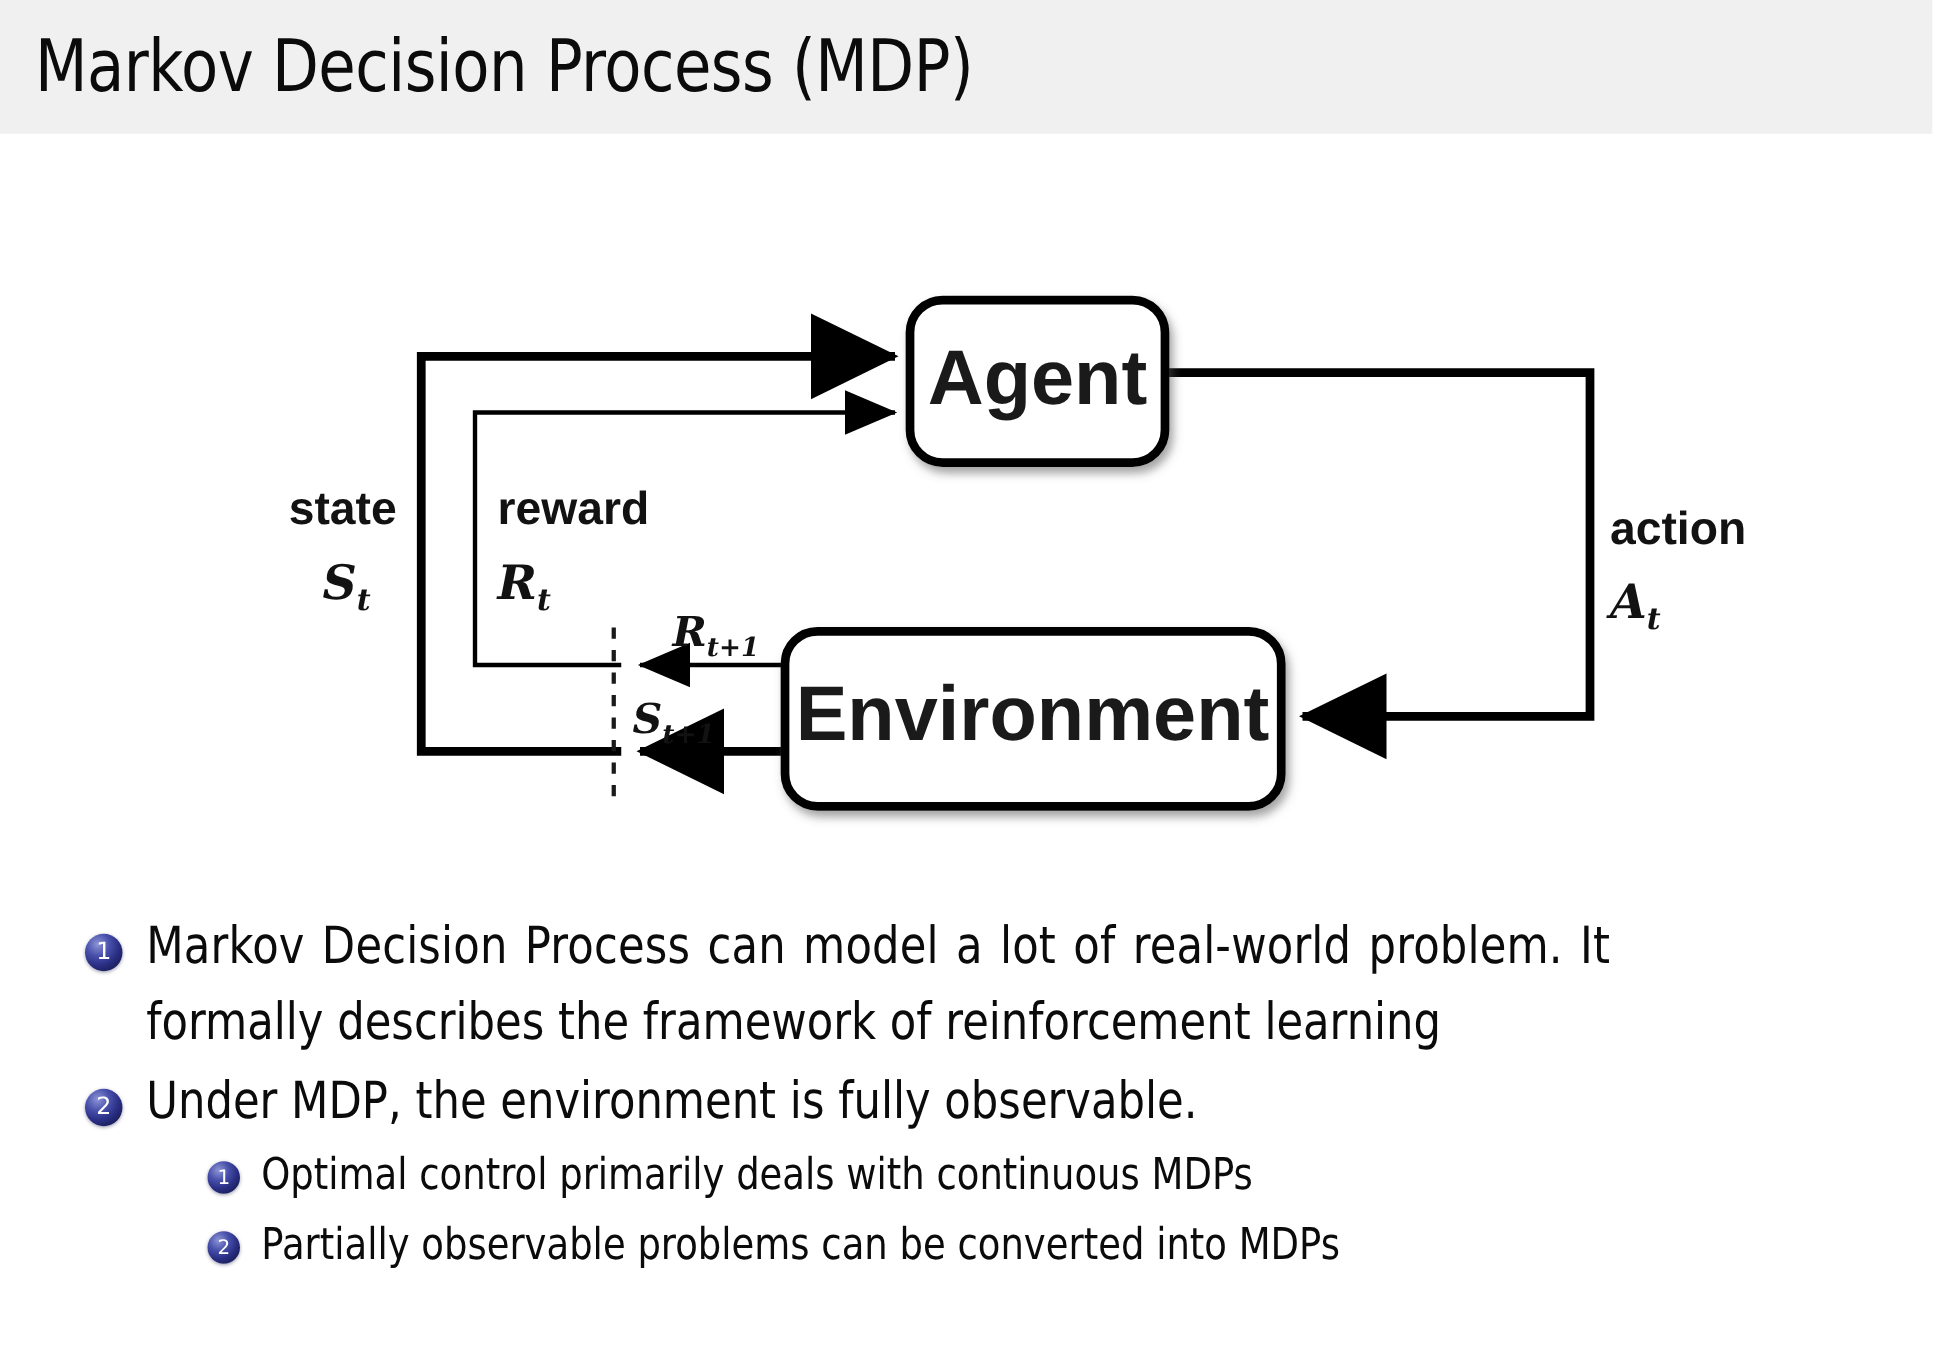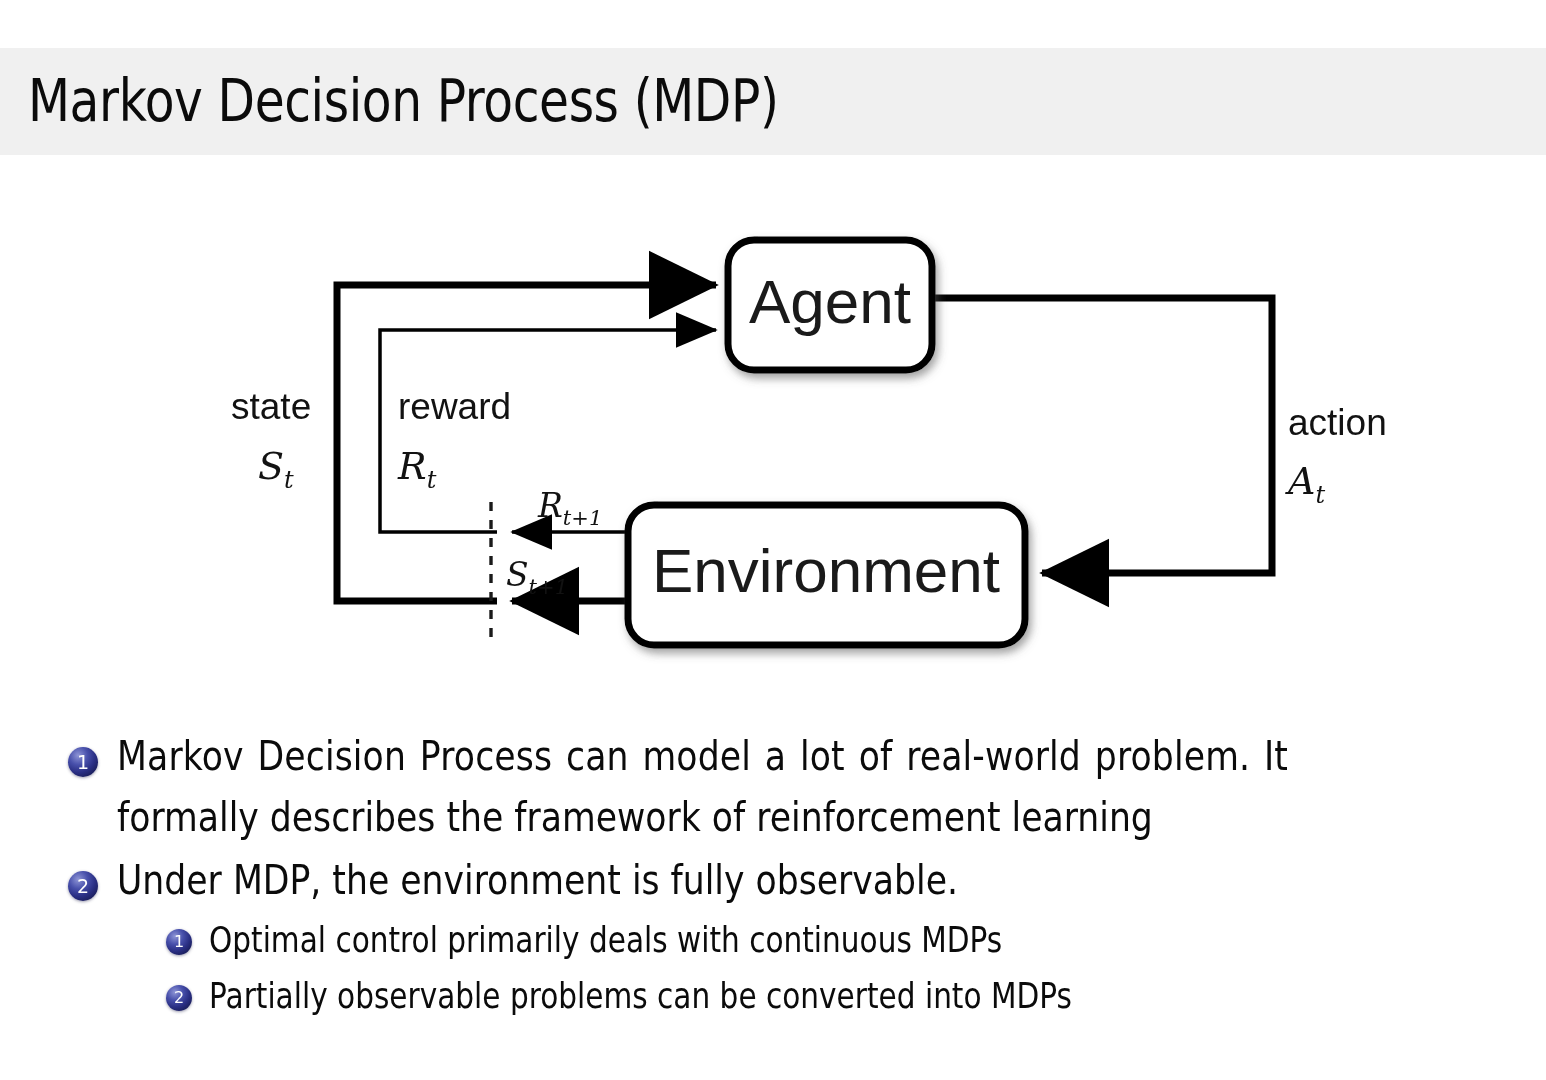--- a/index.html
+++ b/index.html
@@ -17,21 +17,20 @@
   }
 
   
   .slide-header {
     position: absolute;
     left: 0;
     top: 0;
     width: 1546px;
     height: 107px;
     background: #f0f0f0;
-    margin-top: 48px;
   }
   .slide-title {
     position: absolute;
     left: 28px;
     top: 16px;
     font-family: "DejaVu Sans", sans-serif;
     font-size: 58px;
     line-height: 74px;
     font-weight: 400;
     color: #0b0b0b;
@@ -41,20 +40,21 @@
     transform-origin: left top;
   }
 
   
   .diagram {
     position: absolute;
     left: 0;
     top: 108px;
     width: 1546px;
     height: 610px;
+    font-weight: bold;
   }
   .diagram svg {
     display: block;
   }
 
   .node-box {
     fill: #ffffff;
     stroke: #000000;
   }
   .node-label {

